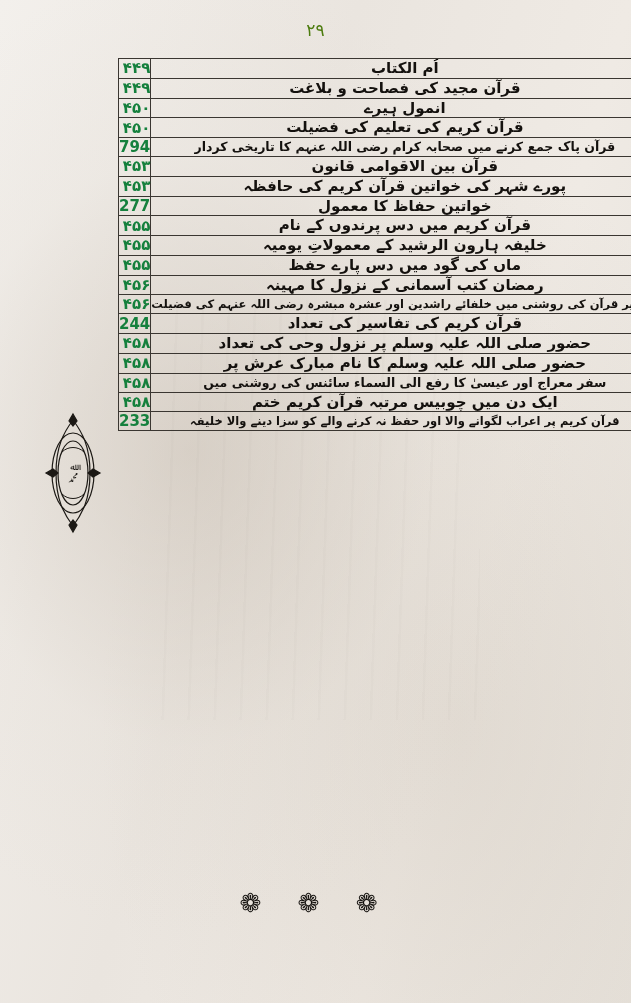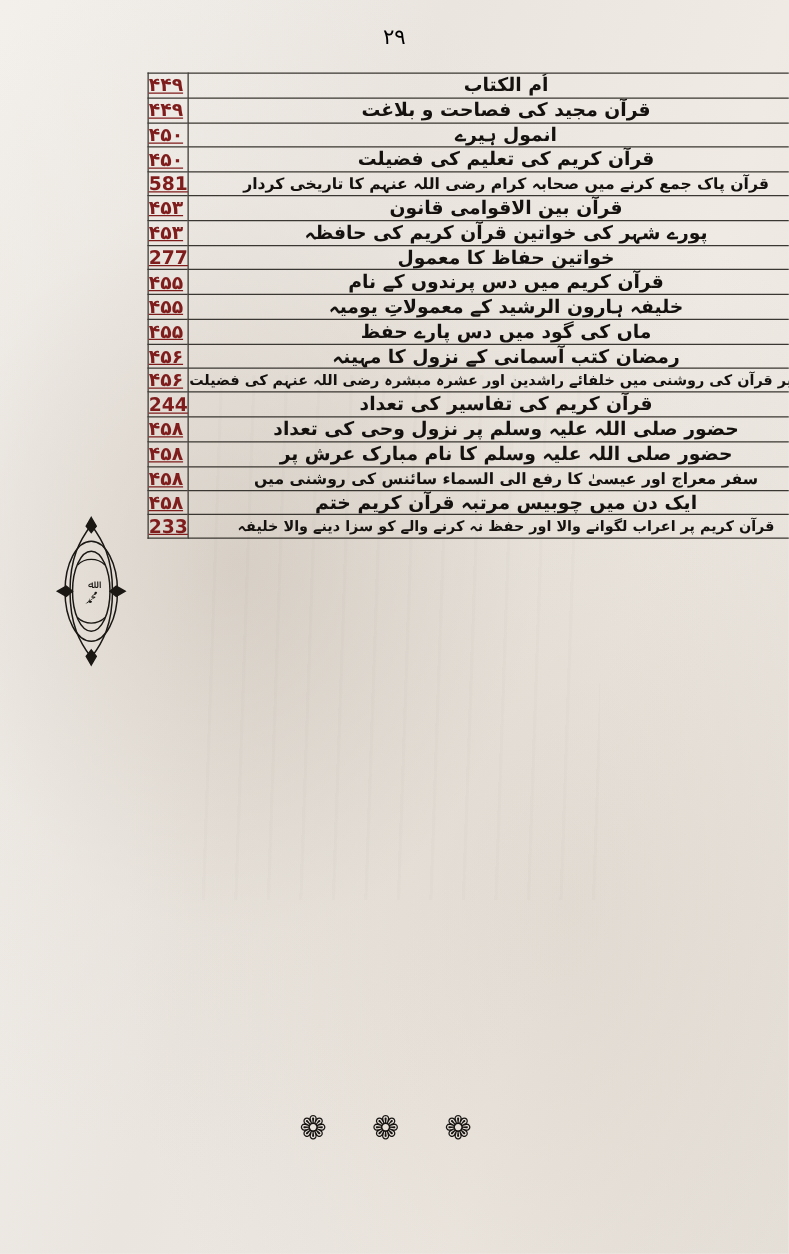--- a/index.html
+++ b/index.html
@@ -24,21 +24,21 @@
       linear-gradient(105deg, #f3f0ec 0%, #eae5df 40%, #efeae4 70%, #e7e2db 100%);
     pointer-events: none;
   }
   .page-number {
     position: absolute;
     top: 20px;
     left: 0;
     right: 0;
     text-align: center;
     font-size: 17px;
-    color: #000000;
+    color: #4d7c0f;
     font-family: "DejaVu Sans", sans-serif;
   }
   .toc-table {
     position: absolute;
     top: 58px;
     left: 118px;
     width: 500px;
     border-collapse: collapse;
     direction: rtl;
   }
@@ -59,27 +59,26 @@
     overflow: hidden;
   }
   .cell-title.small {
     font-size: 12.5px;
   }
   .cell-title.xsmall {
     font-size: 11.5px;
   }
   .cell-page {
     width: 76px;
-    text-align: left;
+    text-align: right;
     font-size: 15px;
-    color: #7f1d1d;
+    color: #15803d;
     font-family: "DejaVu Sans", sans-serif;
     font-weight: bold;
     padding: 3px 0;
-    text-decoration: underline;
   }
   .ornament-left {
     position: absolute;
     left: 42px;
     top: 412px;
     width: 62px;
     height: 122px;
     color: #1b1814;
   }
   .footer-ornaments {
@@ -150,21 +149,21 @@
     <tr>
       <td class="cell-title">انمول ہیرے</td>
       <td class="cell-page">۴۵۰</td>
     </tr>
     <tr>
       <td class="cell-title">قرآن کریم کی تعلیم کی فضیلت</td>
       <td class="cell-page">۴۵۰</td>
     </tr>
     <tr>
       <td class="cell-title small">قرآن پاک جمع کرنے میں صحابہ کرام رضی اللہ عنہم کا تاریخی کردار</td>
-      <td class="cell-page">581</td>
+      <td class="cell-page">794</td>
     </tr>
     <tr>
       <td class="cell-title">قرآن بین الاقوامی قانون</td>
       <td class="cell-page">۴۵۳</td>
     </tr>
     <tr>
       <td class="cell-title">پورے شہر کی خواتین قرآن کریم کی حافظہ</td>
       <td class="cell-page">۴۵۳</td>
     </tr>
     <tr>

